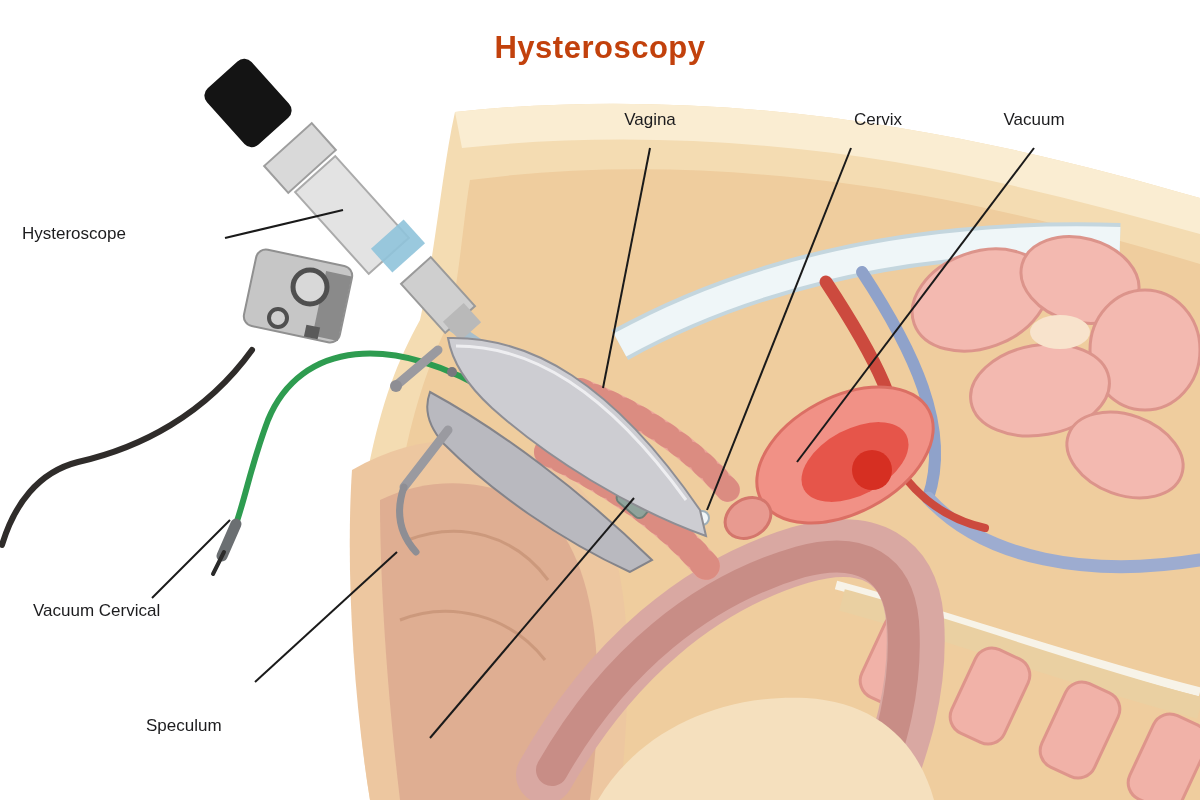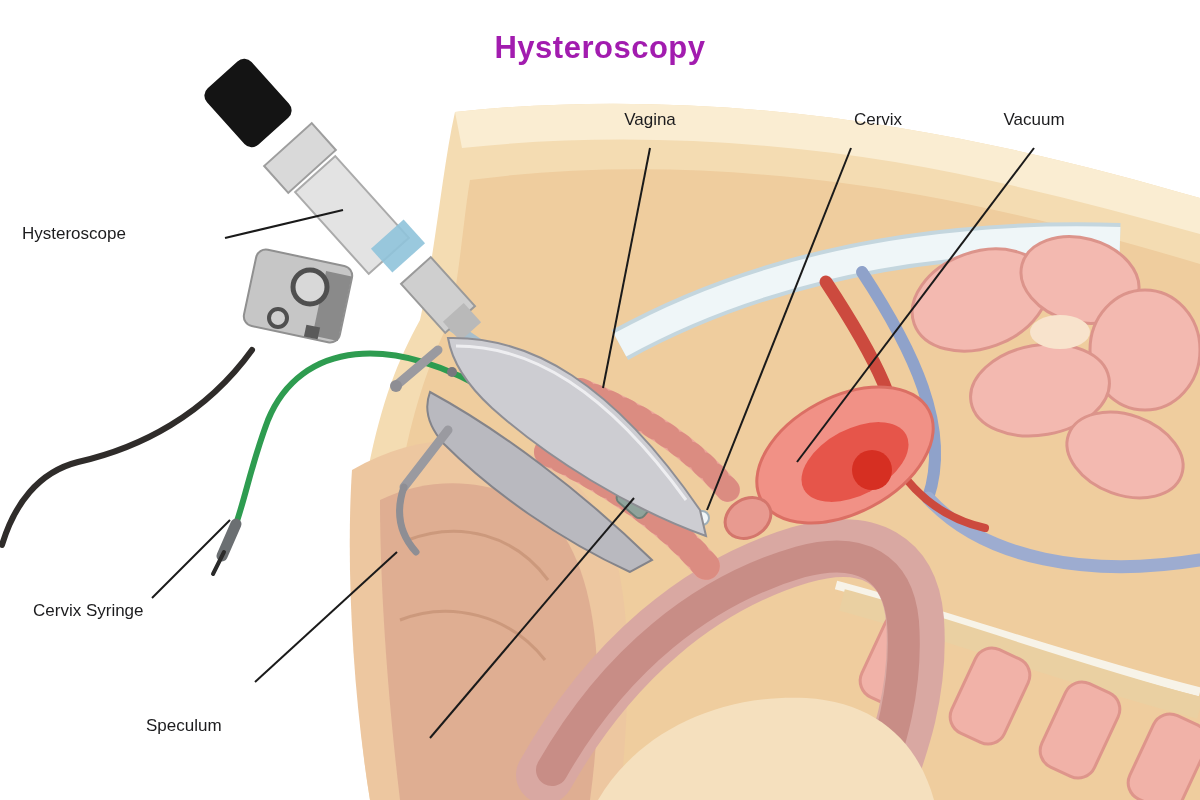--- a/index.html
+++ b/index.html
@@ -3,21 +3,21 @@
 <meta charset="utf-8">
 <style>
   html,body { margin:0; padding:0; background:#ffffff; }
   .stage {
     position:relative; width:1200px; height:800px; background:#ffffff;
     font-family:"Liberation Sans", sans-serif; overflow:hidden;
   }
   .stage svg { position:absolute; left:0; top:0; }
   .title {
     position:absolute; top:30px; left:50%; transform:translateX(-50%);
-    font-size:31px; font-weight:bold; color:#a21caf; letter-spacing:.5px;
+    font-size:31px; font-weight:bold; color:#c2410c; letter-spacing:.5px;
   }
   .label {
     position:absolute; font-size:17px; color:#1c1c1e; white-space:nowrap;
   }
   .centered { transform:translateX(-50%); }
 </style>
 </head>
 <body>
 
 <div class="stage">
@@ -136,15 +136,15 @@
       <line x1="430" y1="738" x2="634" y2="498"></line>
     </g>
   </svg>
 
   <div class="title">Hysteroscopy</div>
 
   <div class="label" style="left:22px;  top:224px;">Hysteroscope</div>
   <div class="label centered" style="left:650px;  top:110px;">Vagina</div>
   <div class="label centered" style="left:851px;  top:110px;margin-left:27px;">Cervix</div>
   <div class="label centered" style="left:1034px; top:110px;">Vacuum</div>
-  <div class="label" style="left:33px;  top:601px;">Cervix Syringe</div>
+  <div class="label" style="left:33px;  top:601px;">Vacuum Cervical</div>
   <div class="label" style="left:146px; top:716px;">Speculum</div>
 </div>
 
 </body></html>

